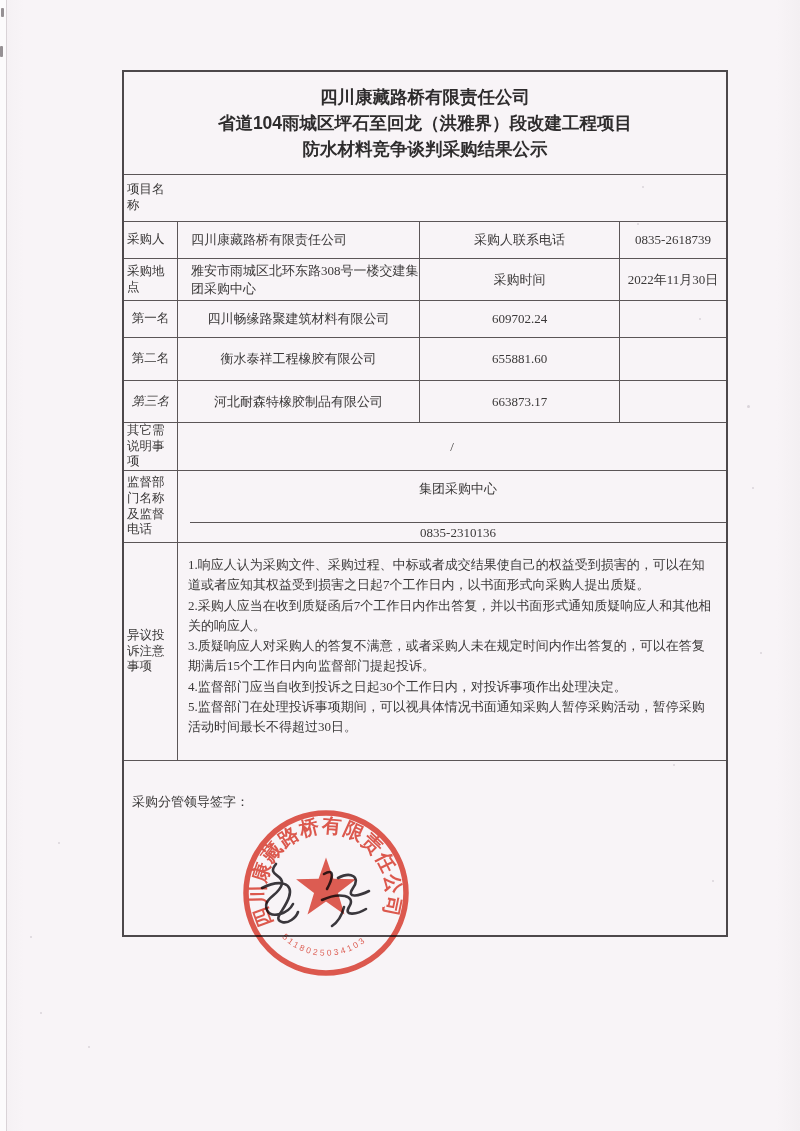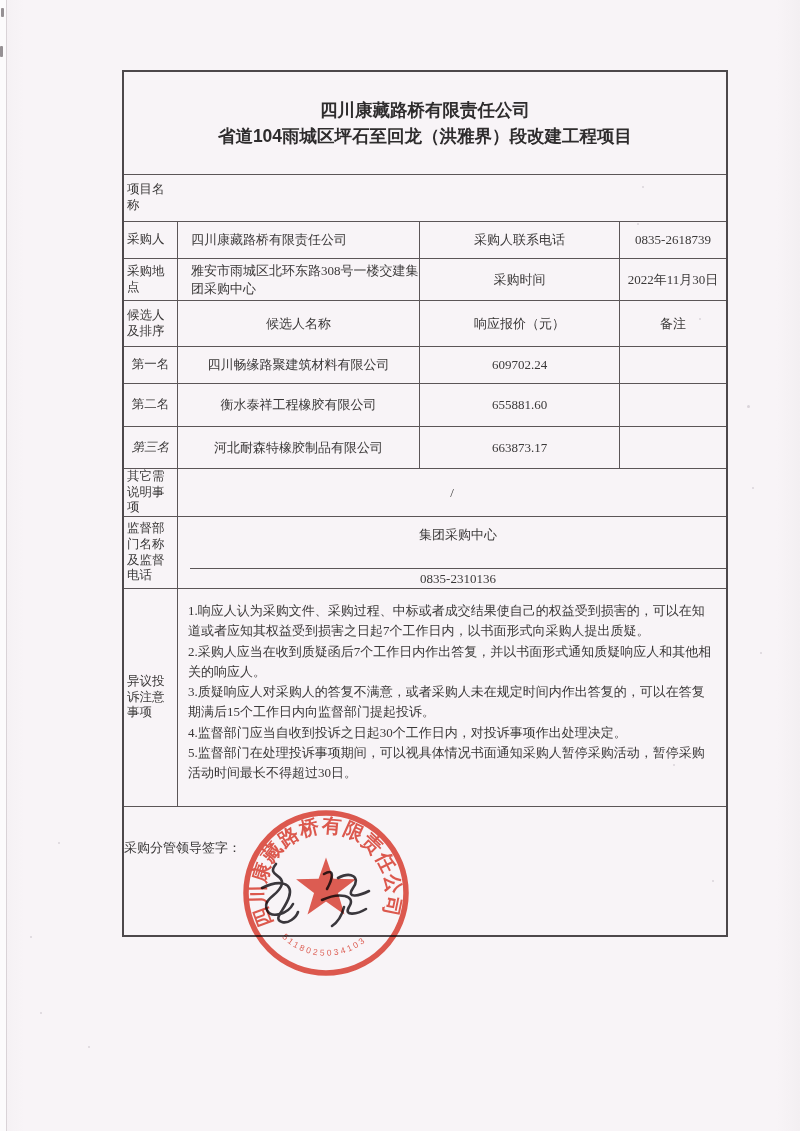--- a/index.html
+++ b/index.html
@@ -63,21 +63,21 @@
   .sup-sub{ display:flex; align-items:center; justify-content:center; text-align:center; }
   .sup-sub + .sup-sub{ border-top:1.5px solid #5b5557;margin-top:16px; }
   .sup-name{ height:35px; } .sup-phone{ flex:1; }
 
   .objection-body{
     flex:1; border-left:1.5px solid #5b5557; padding:12px 10px 6px 10px;
     font-size:13px; line-height:1.56; display:block;
   }
   .objection-item{ text-align:left; }
 
-  .sign-label{ font-size:13px; }
+  .sign-label{ padding-left:8px; font-size:13px; }
 
   
   .stamp{
     position:absolute; left:238px; top:805px; width:176px; height:176px;
     mix-blend-mode:multiply; opacity:.93;
   }
   .signature{
     position:absolute; left:248px; top:852px; width:140px; height:84px;
     mix-blend-mode:multiply;
   }
@@ -101,20 +101,21 @@
   <div class="speck" style="left:88px;top:1046px;width:2px;height:2px;"></div>
   <div class="speck" style="left:40px;top:1012px;width:2px;height:2px;"></div>
   <div class="speck" style="left:637px;top:223px;width:2px;height:2px;"></div>
   <div class="speck" style="left:712px;top:880px;width:2px;height:2px;"></div>
 
   <div class="doc-table">
 
     <div class="row title-row">
       <div>四川康藏路桥有限责任公司</div>
       <div>省道104雨城区坪石至回龙（洪雅界）段改建工程项目</div>
+      <div>防水材料竞争谈判采购结果公示</div>
     </div>
 
     <div class="row r-project">
       <div class="cell c0">项目名
 称</div>
     </div>
 
     <div class="row r-purchaser">
       <div class="cell c0">采购人</div>
       <div class="cell c1 pad-left fs13">四川康藏路桥有限责任公司</div>
@@ -124,27 +125,20 @@
 
     <div class="row r-location">
       <div class="cell c0">采购地
 点</div>
       <div class="cell c1 pad-left fs13">雅安市雨城区北环东路308号一楼交建集团采购中心</div>
       <div class="cell c2 fs13">采购时间</div>
       <div class="cell c3 fs13">2022年11月30日</div>
     </div>
 
 
-    <div class="row r-candhead">
-      <div class="cell c0">候选人
-及排序</div>
-      <div class="cell c1 center fs13">候选人名称</div>
-      <div class="cell c2 fs13">响应报价（元）</div>
-      <div class="cell c3 fs13">备注</div>
-    </div>
 
     <div class="row r-cand1">
       <div class="cell c0" style="justify-content:center;text-align:center;">第一名</div>
       <div class="cell c1 center fs13">四川畅缘路聚建筑材料有限公司</div>
       <div class="cell c2 fs13">609702.24</div>
       <div class="cell c3 fs13"></div>
     </div>
     <div class="row r-cand2">
       <div class="cell c0" style="justify-content:center;text-align:center;">第二名</div>
       <div class="cell c1 center fs13">衡水泰祥工程橡胶有限公司</div>

